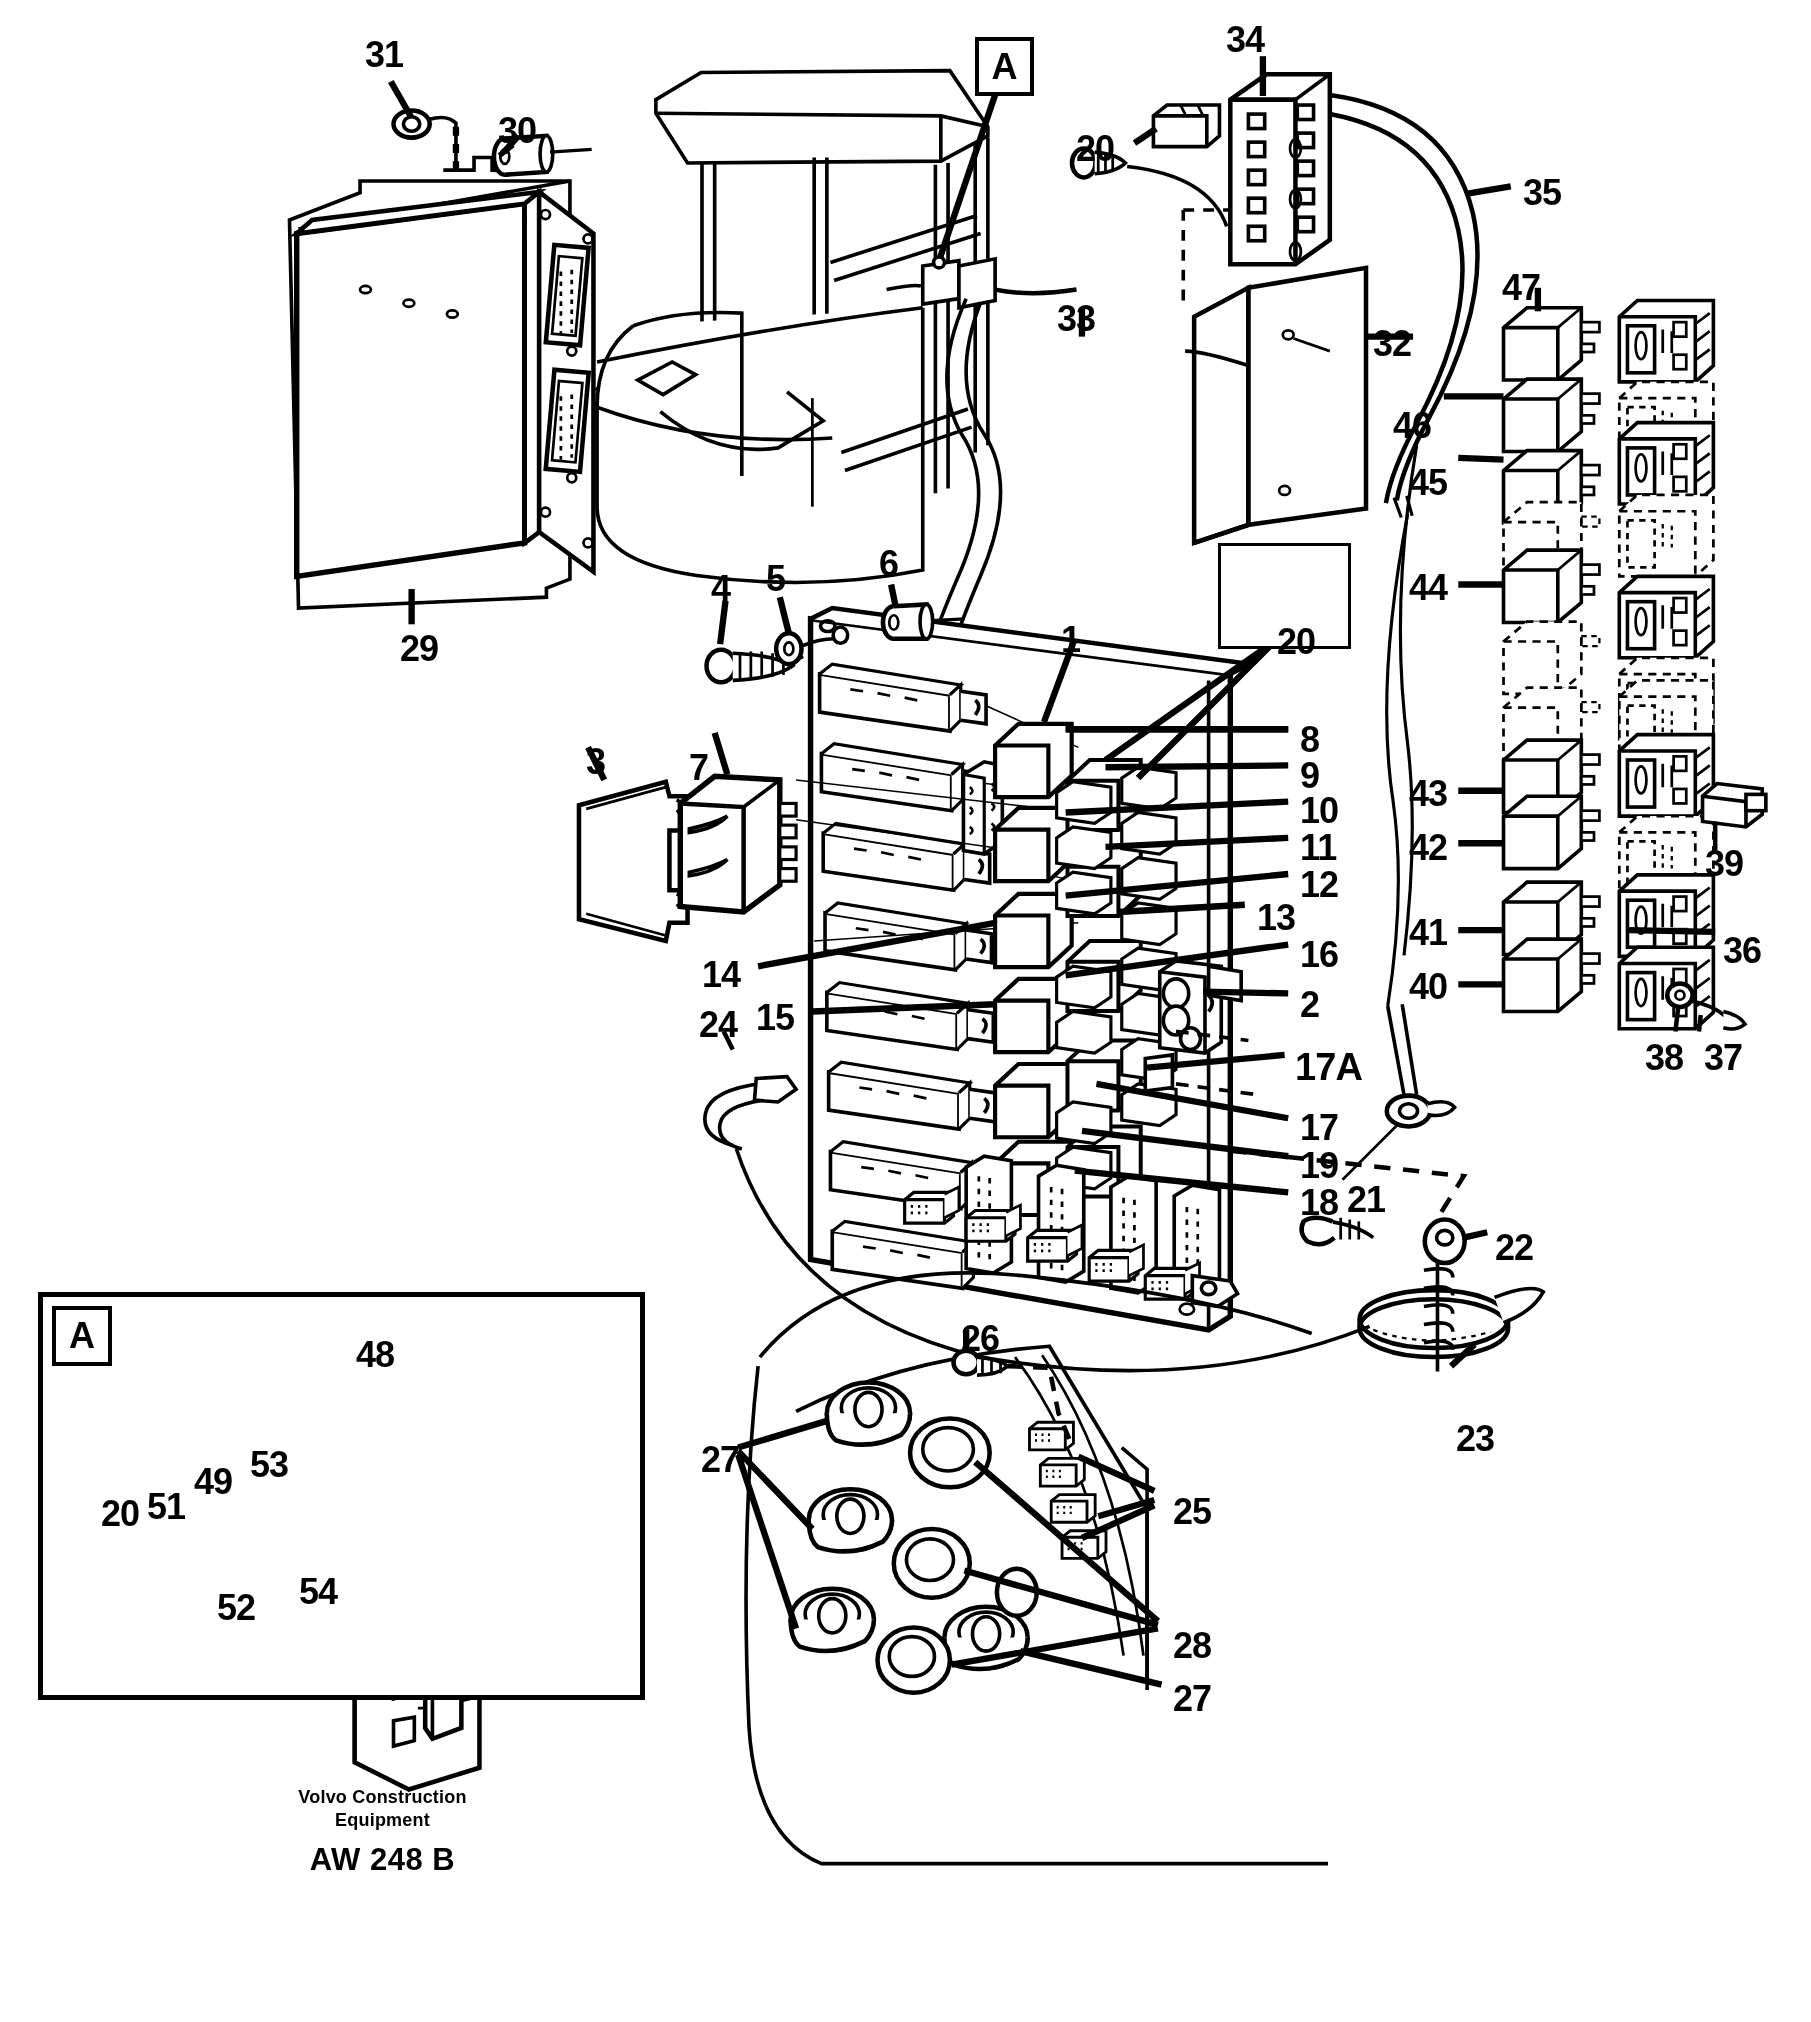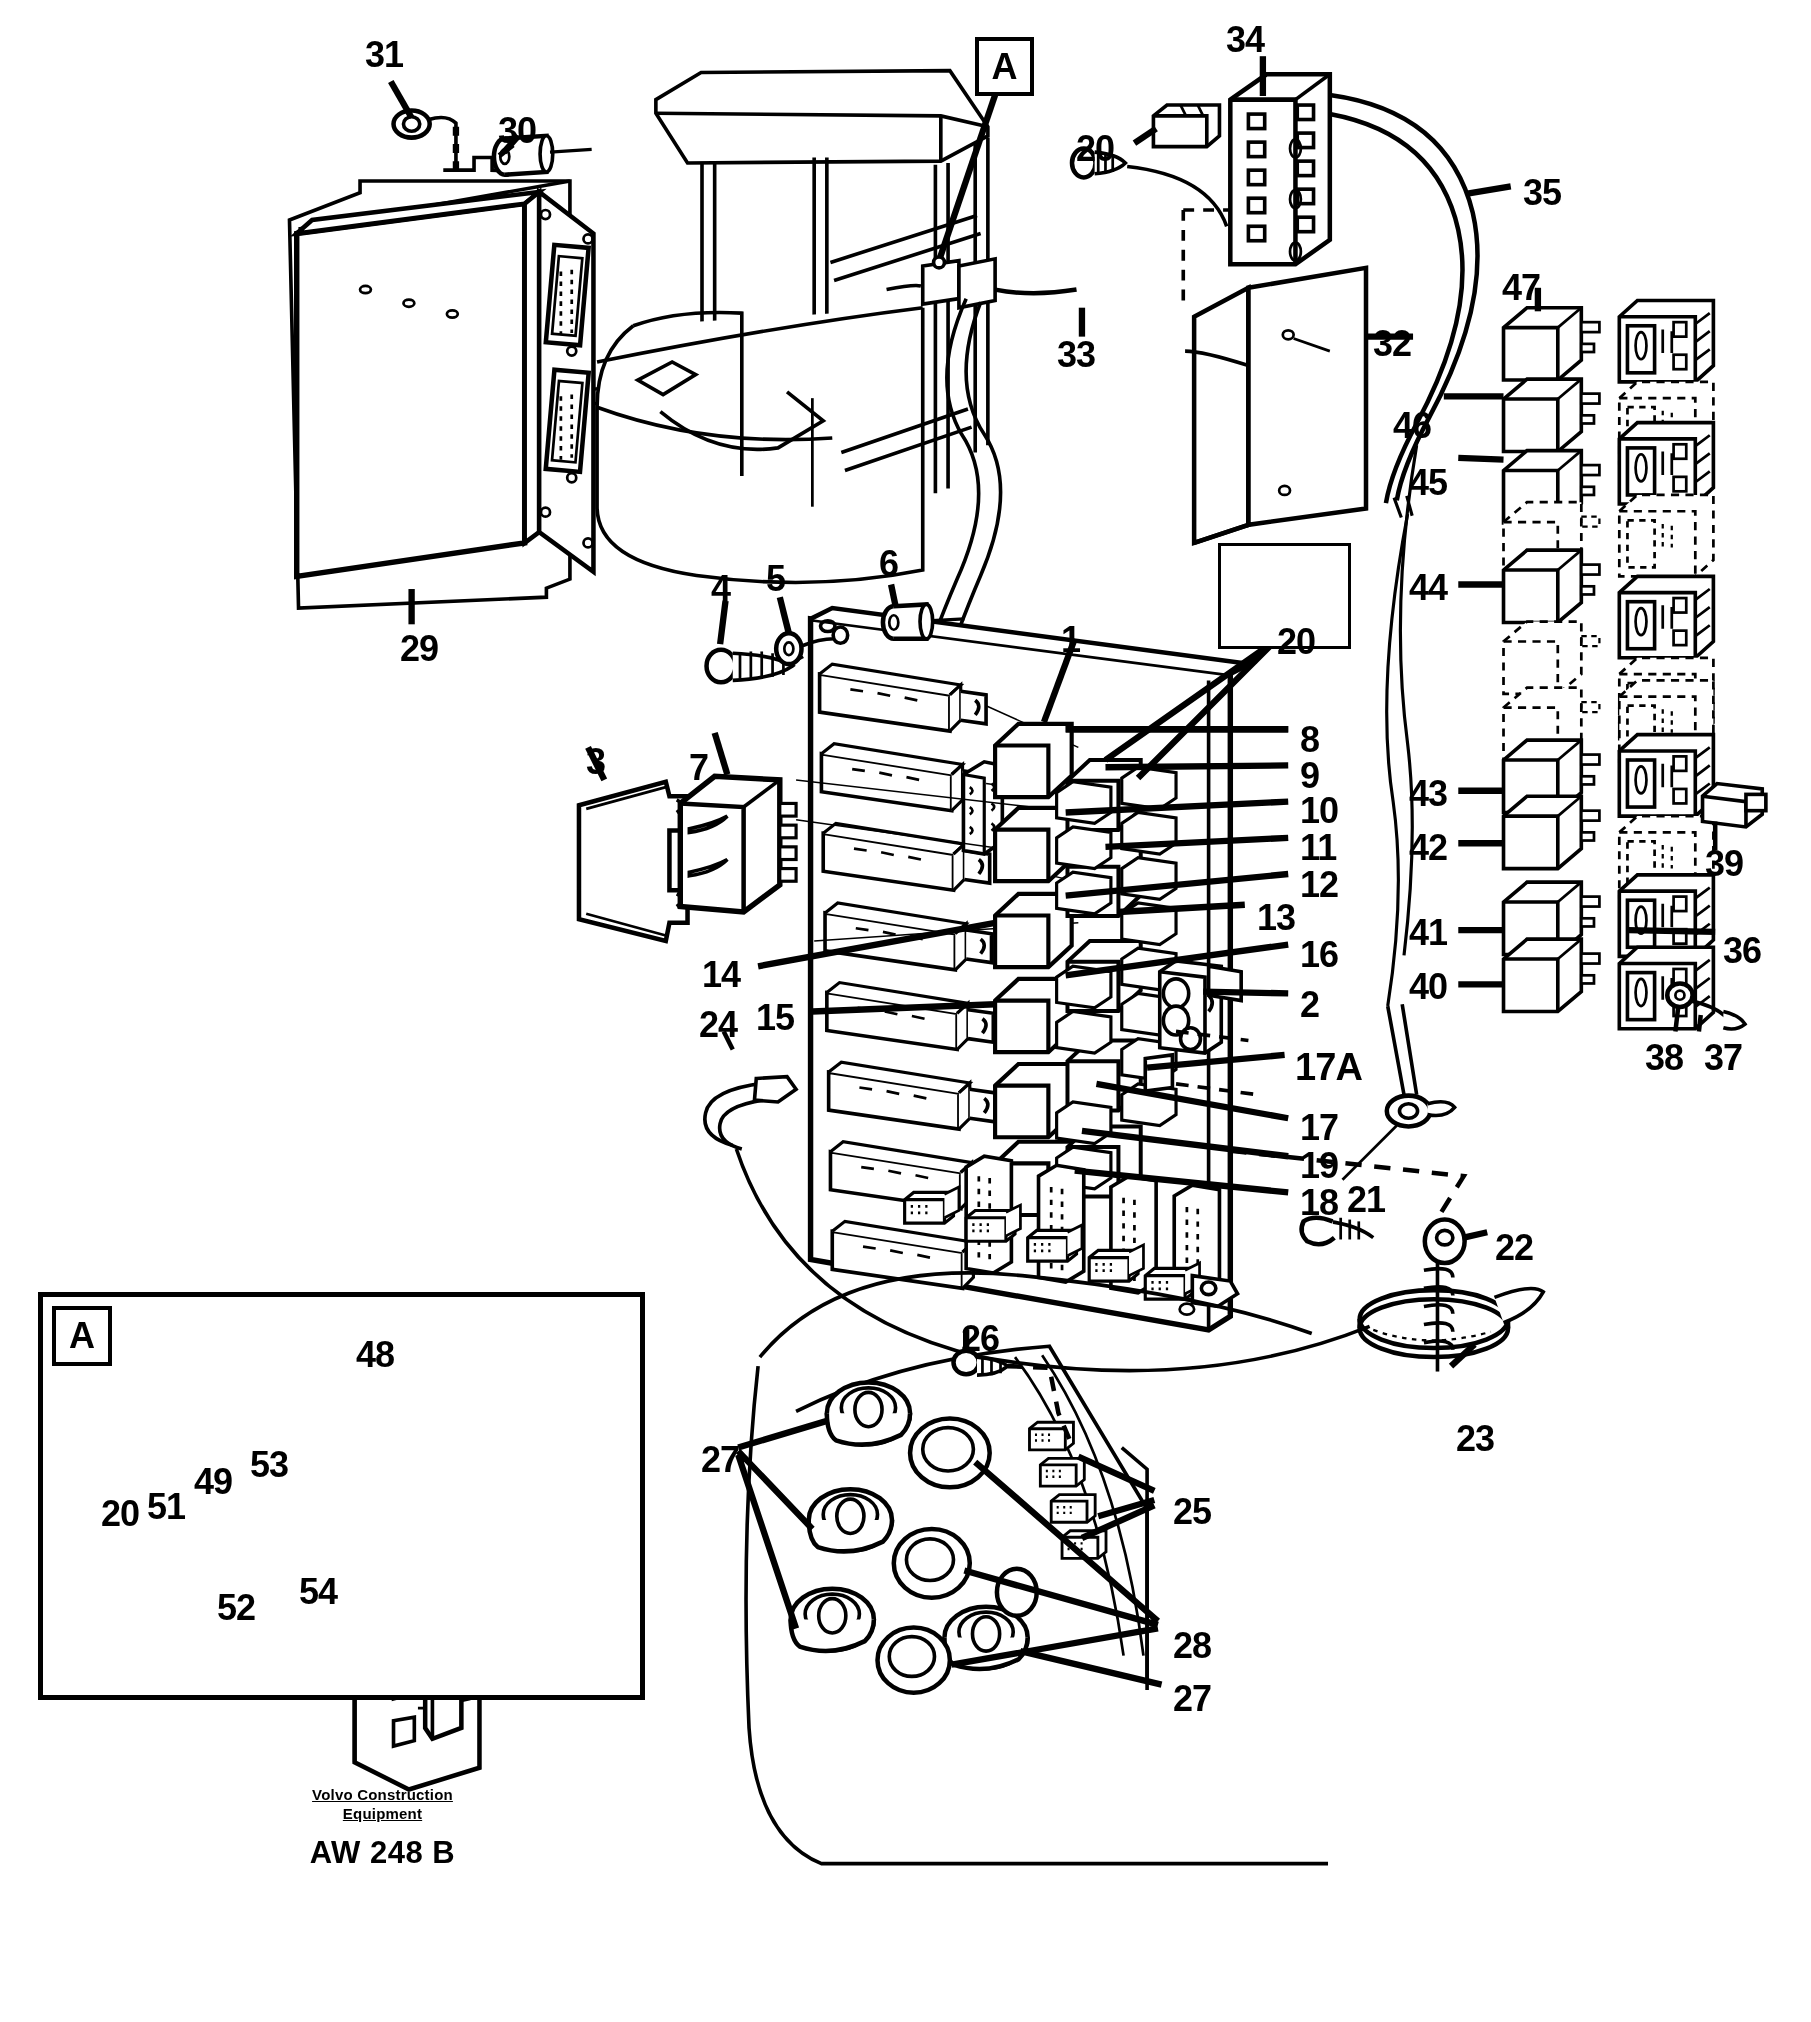--- a/index.html
+++ b/index.html
@@ -8,21 +8,21 @@
   #stage{position:absolute;inset:0;}
   svg.layer{position:absolute;left:0;top:0;width:1812px;height:2023px;}
   .callout{position:absolute;font-weight:bold;font-size:36px;letter-spacing:-0.9px;
            line-height:1;white-space:nowrap;color:#000;}
   .callout.big{font-size:38px;}
   .refbox{position:absolute;border:4.5px solid #000;background:#fff;
           display:flex;align-items:center;justify-content:center;
           font-weight:bold;font-size:36px;}
   .detailframe{position:absolute;border:5.4px solid #000;background:#fff;}
   .footer{position:absolute;text-align:center;font-weight:bold;}
-  .footer .brand{font-size:15px;line-height:1.25;letter-spacing:0.2px;text-decoration:underline;}
+  .footer .brand{font-size:18px;line-height:1.25;letter-spacing:0.2px;}
   .footer .code{font-size:31px;margin-top:11px;letter-spacing:0.5px;}
   .insetbox{position:absolute;border:3.6px solid #000;background:#fff;}
 </style>
 </head>
 <body>
 
 <div id="stage">
 
   <svg class="layer" viewBox="0 0 2003 2236">
     <defs>
@@ -763,21 +763,21 @@
       <div class="callout" style="left: 699px; top: 1007px;">24</div>
       <div class="callout" style="left: 1173px; top: 1494px;">25</div>
       <div class="callout" style="left: 961px; top: 1321px;">26</div>
       <div class="callout" style="left: 701px; top: 1442px;">27</div>
       <div class="callout" style="left: 1173px; top: 1681px;">27</div>
       <div class="callout" style="left: 1173px; top: 1628px;">28</div>
       <div class="callout" style="left: 400px; top: 631px;">29</div>
       <div class="callout" style="left: 498px; top: 113px;">30</div>
       <div class="callout" style="left: 365px; top: 37px;">31</div>
       <div class="callout" style="left: 1373px; top: 326px;">32</div>
-      <div class="callout" style="left: 1057px; top: 301px; margin-top: 36px;">33</div>
+      <div class="callout" style="left: 1057px; top: 301px;">33</div>
       <div class="callout" style="left: 1226px; top: 22px;">34</div>
       <div class="callout" style="left: 1523px; top: 175px;">35</div>
       <div class="callout" style="left: 1723px; top: 933px;">36</div>
       <div class="callout" style="left: 1704px; top: 1040px;">37</div>
       <div class="callout" style="left: 1645px; top: 1040px;">38</div>
       <div class="callout" style="left: 1705px; top: 846px;">39</div>
       <div class="callout" style="left: 1409px; top: 969px;">40</div>
       <div class="callout" style="left: 1409px; top: 915px;">41</div>
       <div class="callout" style="left: 1409px; top: 830px;">42</div>
       <div class="callout" style="left: 1409px; top: 776px;">43</div>

